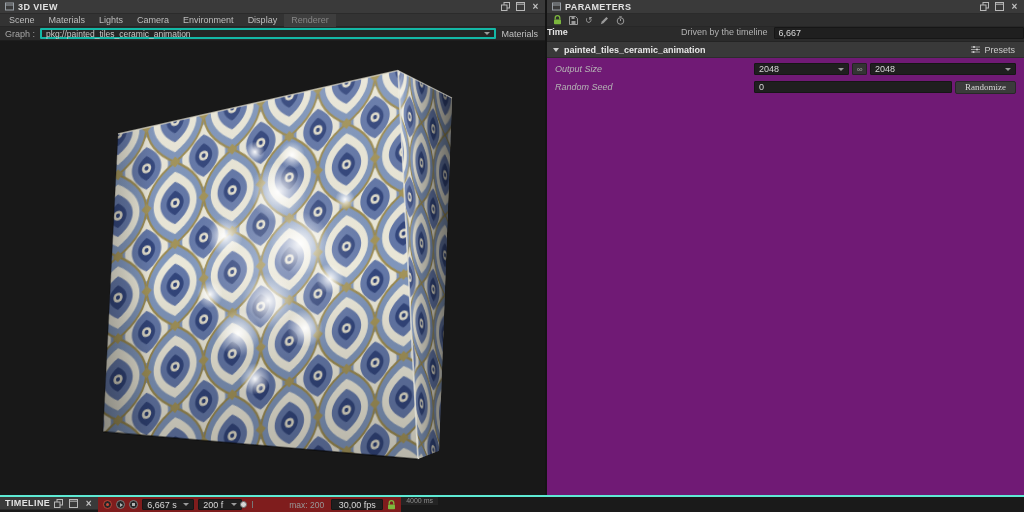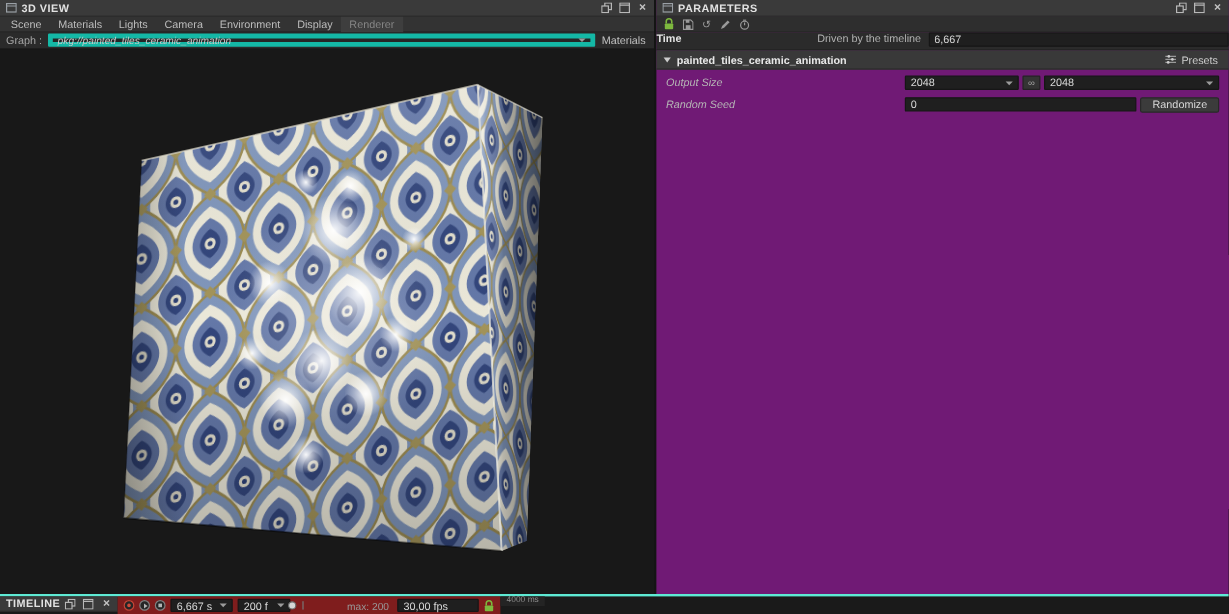--- a/index.html
+++ b/index.html
@@ -16,21 +16,21 @@
   .win-icons { margin-left:auto; display:flex; align-items:center; gap:6px; }
   .win-icons > span { display:flex; align-items:center; justify-content:center; width:9px; height:9px; cursor:pointer; }
   .close-x { font-size:10px; line-height:9px; color:#c2c2c2; font-weight:bold; }
 
   .menubar { height:13px; background:#333; border-bottom:1px solid #262626; display:flex; align-items:center; padding:0 2px; }
   .menu-item { font-size:9px; line-height:13px; color:#bdbdbd; padding:0 7px; white-space:nowrap; cursor:default; }
   .menu-item.dim { color:#868686; background:#3e3e3e; }
 
   .graph-row { height:14px; background:#2a2a2a; border-bottom:1px solid #1d1d1d; display:flex; align-items:center; gap:5px; padding:0 5px; }
   .graph-label { font-size:9px; color:#a6a6a6; white-space:nowrap; }
-  .combo { flex:1; min-width:0; height:11px; background:#252525; border:4px solid #14b8a6; border-radius:1px; display:flex; align-items:center; gap:4px; padding:0 4px; font-size:8.5px; color:#c9c9c9;font-style:italic; }
+  .combo { flex:1; min-width:0; height:11px; background:#252525; border:2px solid #14b8a6; border-radius:1px; display:flex; align-items:center; gap:4px; padding:0 4px; font-size:8.5px; color:#c9c9c9; }
   .combo-text { flex:1; min-width:0; overflow:hidden; text-overflow:ellipsis; white-space:nowrap; }
   .chev { width:0; height:0; border-left:3px solid transparent; border-right:3px solid transparent; border-top:3.5px solid #9b9b9b; margin-left:auto; flex:0 0 auto; }
   .materials-label { font-size:9px; color:#c0c0c0; white-space:nowrap; padding-right:2px; }
 
   .viewport { flex:1; min-height:0; background:#181818; position:relative; }
   .viewport svg { position:absolute; inset:0; width:100%; height:100%; display:block; }
 
   .ptoolbar { height:13px; background:#2e2e2e; border-bottom:1px solid #272727; display:flex; align-items:center; gap:7px; padding:0 6px; flex:0 0 auto; }
   .ptool { display:flex; align-items:center; justify-content:center; height:10px; }
   .undo-glyph { font-size:9px; color:#9a9a9a; line-height:10px; }
@@ -46,40 +46,40 @@
   .section-row { height:16px; background:#393939; border-bottom:1px solid #2c2c2c; display:flex; align-items:center; gap:5px; padding:0 6px; flex:0 0 auto; }
   .sec-chev { width:0; height:0; border-left:3.5px solid transparent; border-right:3.5px solid transparent; border-top:4px solid #ccc; }
   .section-title { font-size:9px; font-weight:bold; color:#e8e8e8; }
   .presets-btn { margin-left:auto; display:flex; align-items:center; gap:4px; font-size:9px; color:#ccc; padding:0 3px; cursor:pointer; }
 
   .prow { height:14px; margin-top:4px; display:flex; align-items:center; padding:0 8px; gap:3px; flex:0 0 auto; }
   .prow-label { width:196px; flex:0 0 auto; font-size:9px; font-style:italic; color:#b5b5b5; }
   .dd-w { width:95px; flex:0 0 auto; cursor:pointer; }
   .dd-h { flex:1; min-width:0; cursor:pointer; }
   .link-btn { width:15px; height:12px; flex:0 0 auto; background:#343434; border:1px solid #232323; border-radius:1px; display:flex; align-items:center; justify-content:center; font-size:8px; color:#a2a2a2; cursor:pointer; }
-  .btn { height:13px; background:#3b3b3b; border:1px solid #282828; border-radius:2px; display:flex; align-items:center; padding:0 9px; font-size:9px; color:#d8d8d8; cursor:pointer; flex:0 0 auto; font-family:Liberation Sans, sans-serif; }
+  .btn { height:13px; background:#3b3b3b; border:1px solid #282828; border-radius:2px; display:flex; align-items:center; padding:0 9px; font-size:9px; color:#d8d8d8; cursor:pointer; flex:0 0 auto; font-family:Liberation Serif, serif; }
   .params-fill { flex:1; }
 
   .timeline { flex:0 0 auto; border-top:2px solid #5eead4; display:flex; flex-direction:row; }
   .tl-header { height:13px; }
   .tl-controls { height:15px; background:#7f1d1d; display:flex; align-items:center; gap:4px; padding:0 5px; }
   .tbtn { width:9px; height:9px; border-radius:50%; border:1px solid #808080; background:#262626; display:flex; align-items:center; justify-content:center; cursor:pointer; flex:0 0 auto; }
   .tbtn.record { border-color:#c04536; }
   .tbtn.record i { width:3.5px; height:3.5px; border-radius:50%; background:#cd4a3a; }
   .tbtn.play i { width:0; height:0; border-left:3.5px solid #b4b4b4; border-top:2.2px solid transparent; border-bottom:2.2px solid transparent; margin-left:1px; }
   .tbtn.stop i { width:3px; height:3px; background:#b4b4b4; }
   .tl-field { height:11px; flex:0 0 auto; cursor:pointer; }
   .tl-time { width:52px; }
   .tl-frames { width:44px; }
   .tl-slider { flex:1; position:relative; height:13px; margin:0 6px; cursor:pointer; }
   .tl-slider::before { content:""; position:absolute; left:0; right:0; top:6px; height:1px; background:#5d5d5d; }
   .tl-tick { position:absolute; left:0; top:3px; width:1px; height:7px; background:#777; }
   .tl-handle { position:absolute; right:5px; top:3px; width:7px; height:7px; border-radius:50%; background:#d6d6d6; border:1px solid #6a6a6a; cursor:grab; }
   .tl-max { font-size:8.5px; color:#989898; white-space:nowrap; margin:0 3px;padding-left:24px; }
-  .tl-fps { width:68px; }
+  .tl-fps { width:52px;justify-content:center; }
   .tl-bottom { height:8px; background:#242424; display:flex; align-items:center; justify-content:flex-end; padding:0 5px; font-size:7px; color:#8c8c8c; line-height:8px; }
 </style>
 </head>
 <body>
 
 <div class="app">
   <div class="main">
 
     <section class="panel-3d">
       <header class="panel-header">

